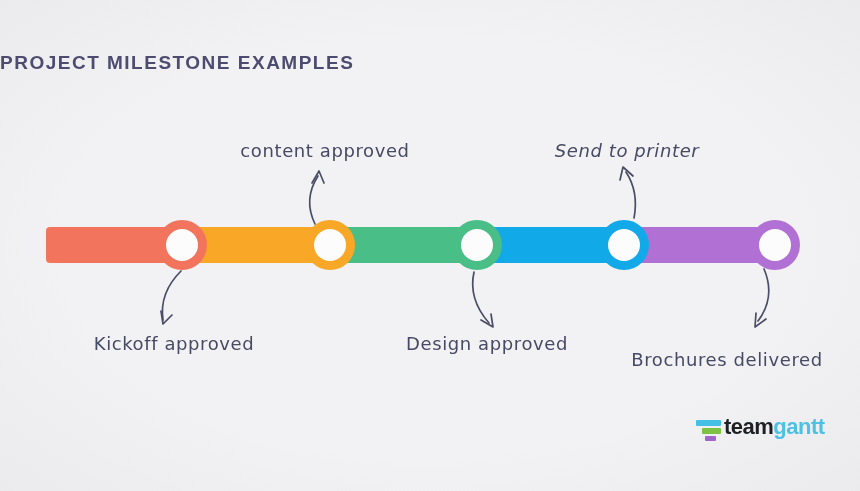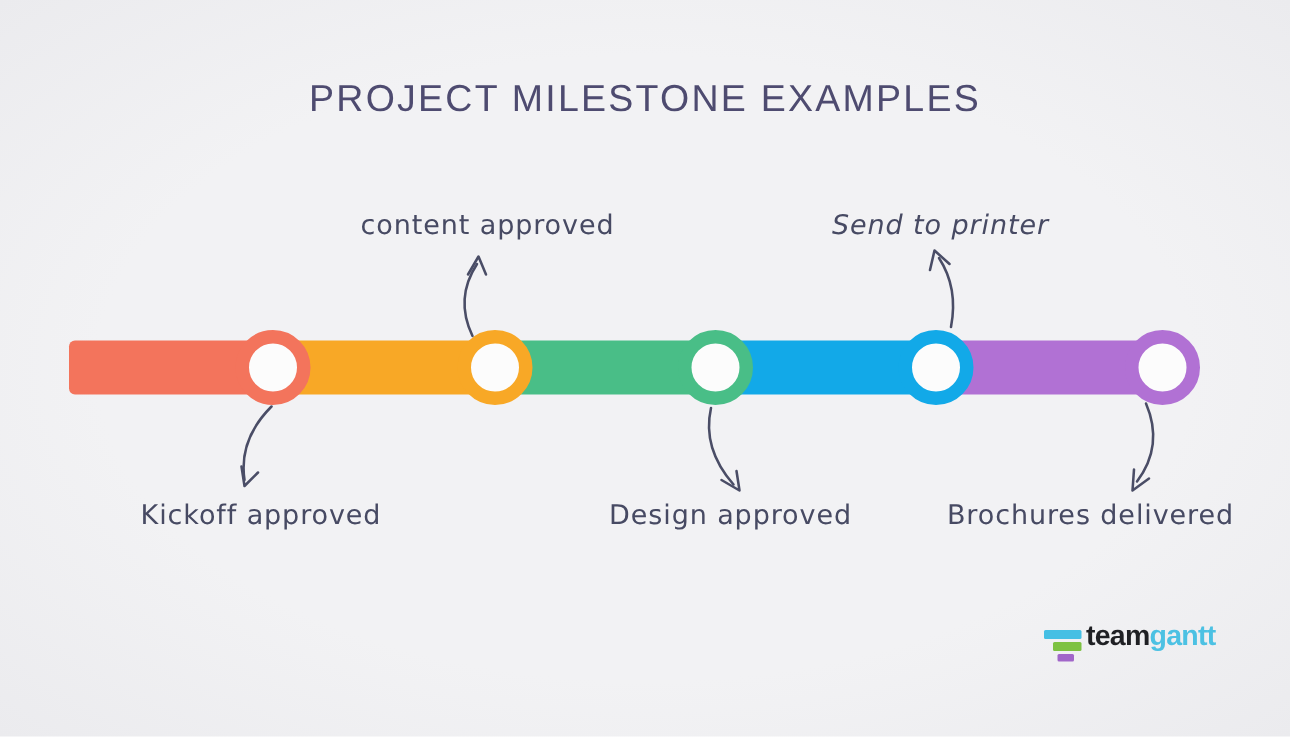--- a/index.html
+++ b/index.html
@@ -5,23 +5,22 @@
   html,body{margin:0;padding:0;}
   #canvas{
     position:relative;
     width:860px;height:491px;
     overflow:hidden;
     font-family:"Liberation Sans", sans-serif;
     background:radial-gradient(ellipse at center, #F2F2F4 60%, #EBEBEE 100%);
   }
   .title{
     position:absolute;left:0;top:52px;width:860px;
-    text-align:center;
     font-family:"Liberation Sans", sans-serif;
-    font-size:25px;font-weight:400;letter-spacing:1.5px;
+    font-size:19px;font-weight:700;letter-spacing:1.5px;
   }
   
   .seg{position:absolute;top:227px;height:36px;}
   .seg1{left:46px;width:137px;border-radius:4px 0 0 4px;}
   .seg2{left:182px;width:149px;}
   .seg3{left:330px;width:148px;}
   .seg4{left:477px;width:148px;}
   .seg5{left:624px;width:152px;border-radius:0 4px 4px 0;}
   .node{
     position:absolute;top:220px;width:32px;height:32px;
@@ -34,33 +33,33 @@
     position:absolute;transform:translateX(-50%);
     font-family:"DejaVu Sans", sans-serif;
     font-size:18px;letter-spacing:0.6px;white-space:nowrap;
   }
   .lbl-above{top:140px;}
   .lbl-below{top:333px;}
   .lbl-kickoff{left:174px;}
   .lbl-content{left:325px;}
   .lbl-design{left:487px;}
   .lbl-send{left:627px;font-style:italic;}
-  .lbl-brochures{left:727px;}
+  .lbl-brochures{left:727px;margin-top:16px;}
   #arrow-layer{position:absolute;left:0;top:0;width:860px;height:491px;z-index:2;pointer-events:none;}
   
   .logo{position:absolute;left:696px;top:414px;width:130px;height:34px;}
   .logo-icon{position:absolute;left:0;top:4px;width:26px;height:24px;}
   .logo-bar{position:absolute;border-radius:1px;}
   .logo-bar1{left:0;top:2px;width:25px;height:6px;}
   .logo-bar2{left:6px;top:10px;width:19px;height:6px;}
   .logo-bar3{left:9px;top:18px;width:11px;height:5px;}
   .logo-text{
     position:absolute;left:28px;top:0;
     font-family:"Liberation Sans", sans-serif;
-    font-size:19px;font-weight:700;letter-spacing:-0.5px;white-space:nowrap;
+    font-size:22px;font-weight:700;letter-spacing:-0.5px;white-space:nowrap;
   }
 </style>
 </head>
 <body>
 
 <div id="canvas">
 
   <div class="title" style="color: rgb(78, 75, 112);">PROJECT MILESTONE EXAMPLES</div>
 
   <div class="seg seg1" style="background-color: rgb(243, 116, 92);"></div>

